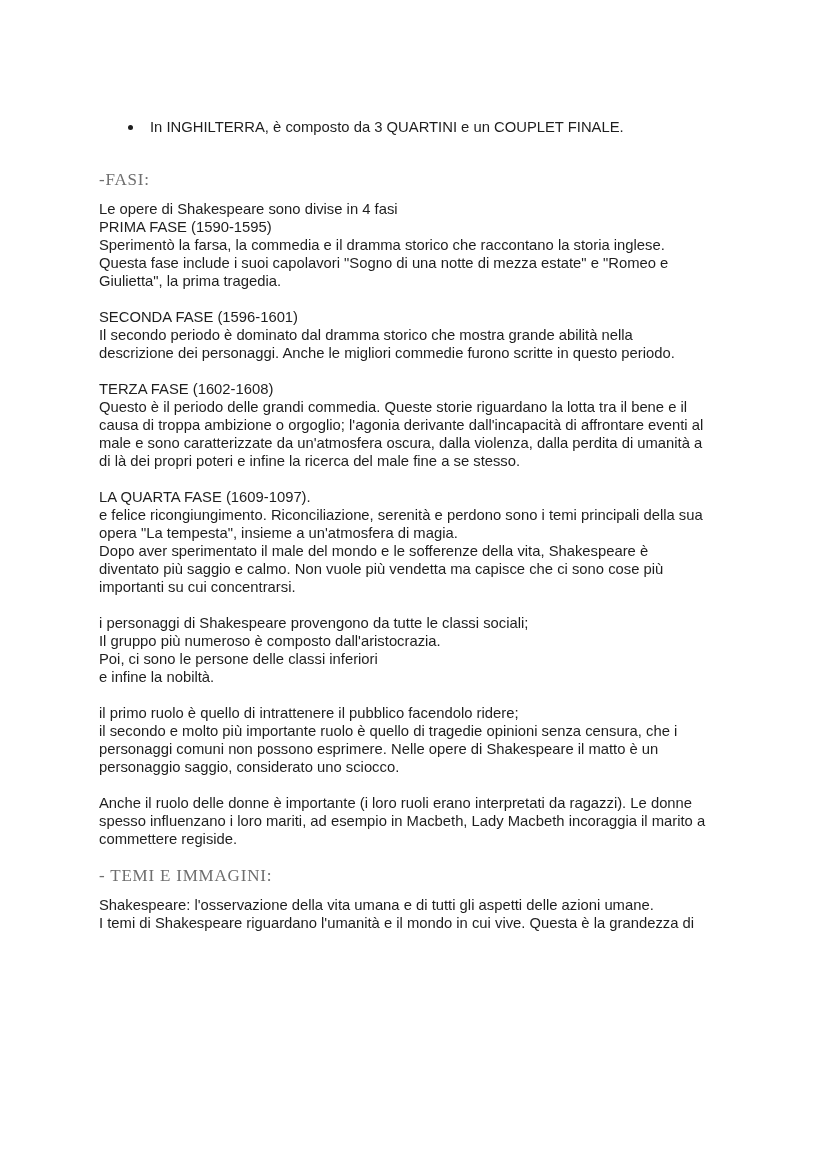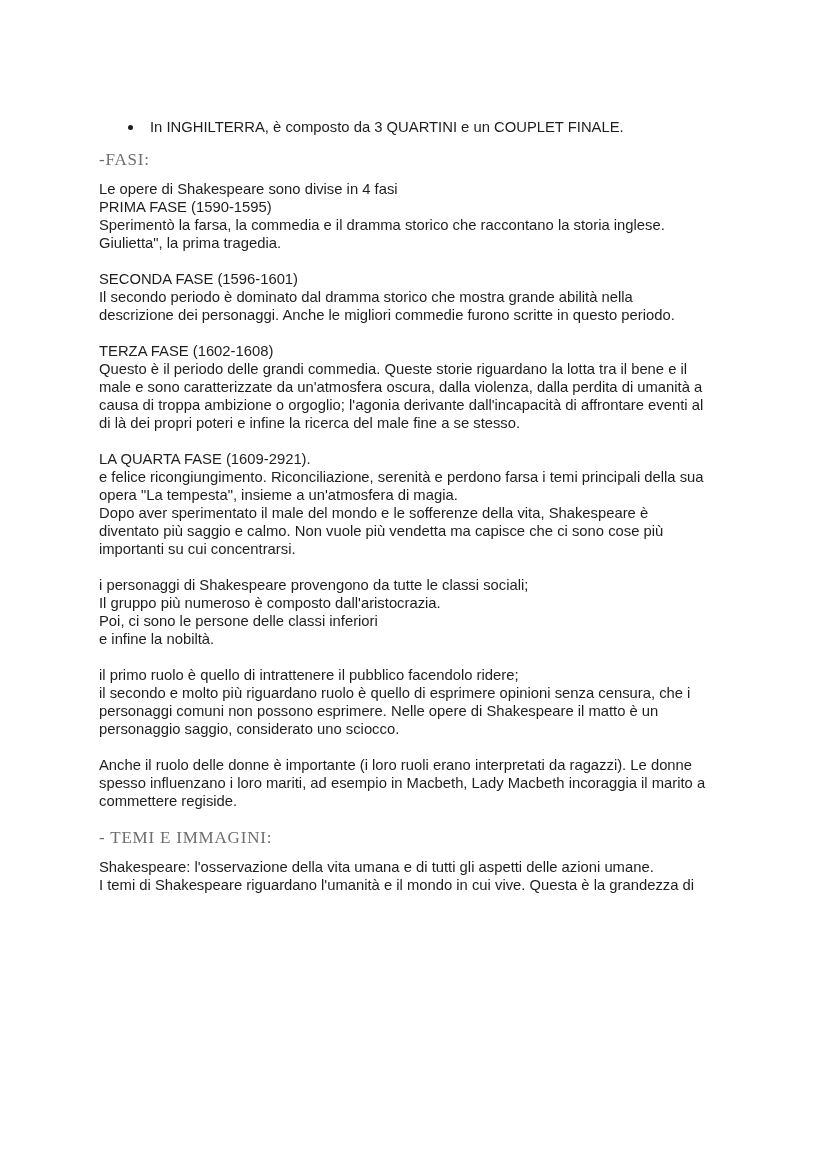--- a/index.html
+++ b/index.html
@@ -39,21 +39,21 @@
   }
   .section-heading {
     font-family: "Liberation Serif", serif;
     color: #6e6e6e;
     font-size: 17px;
     line-height: 20px;
     letter-spacing: 0.8px;
     margin: 2px 0 10px 0;
   }
   #doc-body .section-heading:first-child {
-    margin-top: 14px;
+    margin-top: 34px;
   }
   .paragraph {
     margin: 0 0 18px 0;
   }
   .line {
     white-space: nowrap;
     min-height: 18px;
   }
 </style>
 </head>
@@ -65,51 +65,52 @@
     <span class="bullet-dot"></span>
     <span class="bullet-text">In INGHILTERRA, è composto da 3 QUARTINI e un COUPLET FINALE.</span>
   </div>
 
   <div id="doc-body">
       <div class="section-heading">-FASI:</div>
       <div class="paragraph">
         <div class="line">Le opere di Shakespeare sono divise in 4 fasi</div>
         <div class="line">PRIMA FASE (1590-1595)</div>
         <div class="line">Sperimentò la farsa, la commedia e il dramma storico che raccontano la storia inglese.</div>
+        <div class="line">Questa fase include i suoi capolavori "Sogno di una notte di mezza estate" e "Romeo e</div>
         <div class="line">Giulietta", la prima tragedia.</div>
       </div>
       <div class="paragraph">
         <div class="line">SECONDA FASE (1596-1601)</div>
         <div class="line">Il secondo periodo è dominato dal dramma storico che mostra grande abilità nella</div>
         <div class="line">descrizione dei personaggi. Anche le migliori commedie furono scritte in questo periodo.</div>
       </div>
       <div class="paragraph">
         <div class="line">TERZA FASE (1602-1608)</div>
         <div class="line">Questo è il periodo delle grandi commedia. Queste storie riguardano la lotta tra il bene e il</div>
+        <div class="line">causa di troppa ambizione o orgoglio; l'agonia derivante dall'incapacità di affrontare eventi al</div>
         <div class="line">male e sono caratterizzate da un'atmosfera oscura, dalla violenza, dalla perdita di umanità a</div>
-        <div class="line">causa di troppa ambizione o orgoglio; l'agonia derivante dall'incapacità di affrontare eventi al</div>
         <div class="line">di là dei propri poteri e infine la ricerca del male fine a se stesso.</div>
       </div>
       <div class="paragraph">
-        <div class="line">LA QUARTA FASE (1609-2921).</div>
-        <div class="line">e felice ricongiungimento. Riconciliazione, serenità e perdono farsa i temi principali della sua</div>
+        <div class="line">LA QUARTA FASE (1609-1097).</div>
+        <div class="line">e felice ricongiungimento. Riconciliazione, serenità e perdono sono i temi principali della sua</div>
         <div class="line">opera "La tempesta", insieme a un'atmosfera di magia.</div>
         <div class="line">Dopo aver sperimentato il male del mondo e le sofferenze della vita, Shakespeare è</div>
         <div class="line">diventato più saggio e calmo. Non vuole più vendetta ma capisce che ci sono cose più</div>
         <div class="line">importanti su cui concentrarsi.</div>
       </div>
       <div class="paragraph">
         <div class="line">i personaggi di Shakespeare provengono da tutte le classi sociali;</div>
         <div class="line">Il gruppo più numeroso è composto dall'aristocrazia.</div>
         <div class="line">Poi, ci sono le persone delle classi inferiori</div>
         <div class="line">e infine la nobiltà.</div>
       </div>
       <div class="paragraph">
         <div class="line">il primo ruolo è quello di intrattenere il pubblico facendolo ridere;</div>
-        <div class="line">il secondo e molto più riguardano ruolo è quello di esprimere opinioni senza censura, che i</div>
+        <div class="line">il secondo e molto più importante ruolo è quello di tragedie opinioni senza censura, che i</div>
         <div class="line">personaggi comuni non possono esprimere. Nelle opere di Shakespeare il matto è un</div>
         <div class="line">personaggio saggio, considerato uno sciocco.</div>
       </div>
       <div class="paragraph">
         <div class="line">Anche il ruolo delle donne è importante (i loro ruoli erano interpretati da ragazzi). Le donne</div>
         <div class="line">spesso influenzano i loro mariti, ad esempio in Macbeth, Lady Macbeth incoraggia il marito a</div>
         <div class="line">commettere regiside.</div>
       </div>
       <div class="section-heading">- TEMI E IMMAGINI:</div>
       <div class="paragraph">

